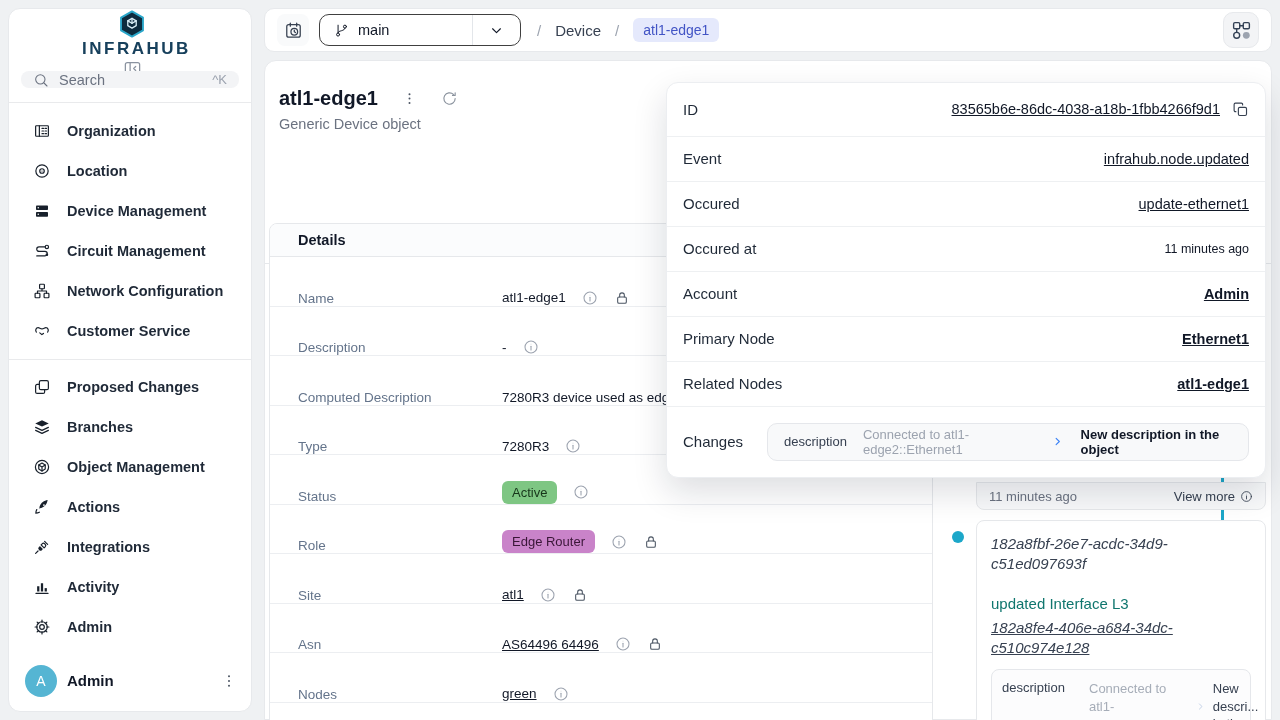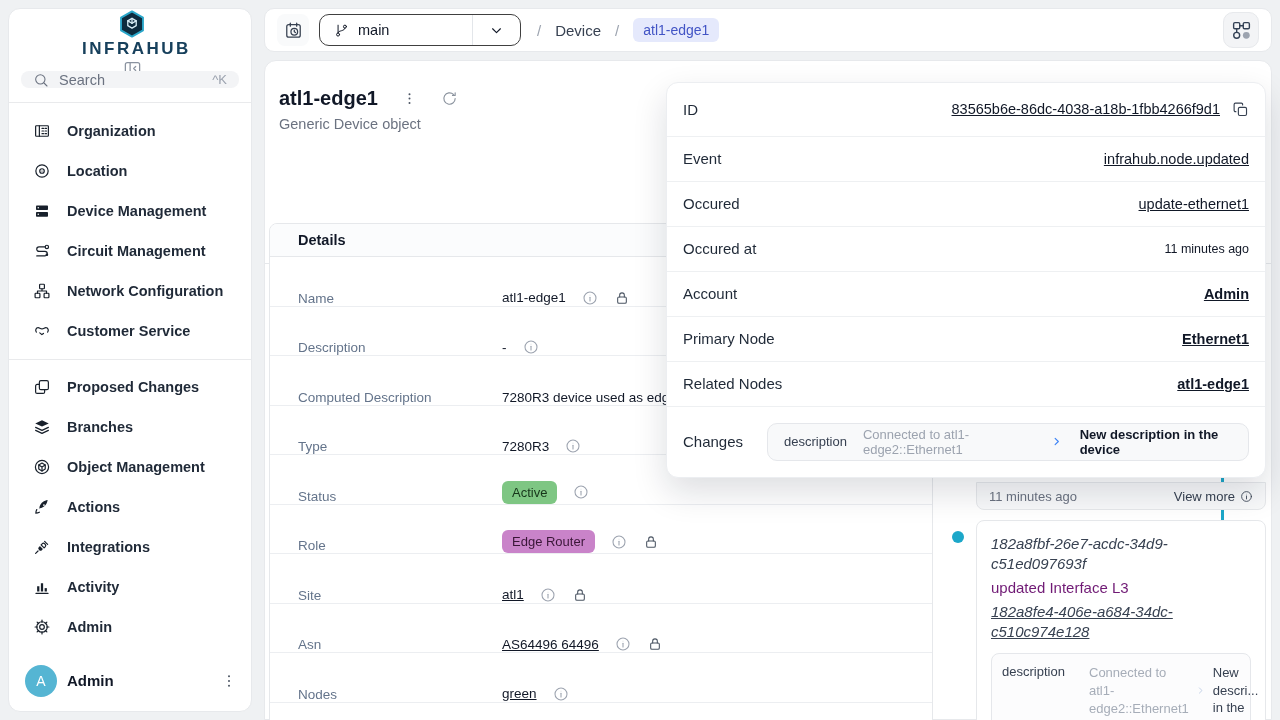--- a/index.html
+++ b/index.html
@@ -67,21 +67,21 @@
   .ic-info { color:#9ca3af; cursor:pointer; }
   .ic-lock { color:#4b5563; }
 
   
   .tl-line { position:absolute; left:956px; top:82px; width:3px; height:638px; background:#1ca7c9; border-radius:2px; }
   .tl-dot { position:absolute; left:951px; top:530px; width:12px; height:12px; border-radius:50%; background:#1ca7c9; }
   .tl-footer { position:absolute; left:975px; top:481px; width:290px; height:28px; background:#f8f9fa; border:1px solid #e6e8eb; border-radius:0 0 8px 8px; display:flex; align-items:center; padding:0 12px; font-size:13px; color:#6b7280; }
   .tl-footer .vm { margin-left:auto; color:#374151; display:flex; align-items:center; gap:5px; cursor:pointer; }
   .tl-card { position:absolute; left:975px; top:519px; width:290px; height:240px; background:#fff; border:1px solid #e6e8eb; border-radius:8px; padding:13px 14px; }
   .tl-uuid { font-style:italic; font-size:15px; color:#374151; line-height:1.35; }
-  .tl-action { font-size:15px; color:#701a75; margin-top:4px; }
+  .tl-action { font-size:15px; color:#0f766e; margin-top:20px; }
   .tl-link { font-style:italic; font-size:15px; color:#374151; text-decoration:underline; line-height:1.35; margin-top:6px; cursor:pointer; display:inline-block; }
   .tl-chip { margin-top:11px; border:1px solid #e5e7eb; background:#fcfcfd; border-radius:8px; padding:10px; display:grid; grid-template-columns:80px 1fr 10px 56px; gap:7px; font-size:13px; align-items:start; }
   .tl-chip .prop { color:#374151; }
   .tl-chip .old { color:#a6adb8; line-height:1.4; }
   .tl-chip .chev { color:#9fb6d8; margin-top:22px; }
   .tl-chip .new { color:#374151; line-height:1.35; }
 
   
   .popover { position:absolute; left:666px; top:82px; width:600px; height:396px; background:#fff; border:1px solid #eceef1; border-radius:12px; box-shadow:0 14px 34px rgba(15,23,42,.14); z-index:30; display:flex; flex-direction:column; }
   .prow { display:flex; align-items:center; padding:0 16px; border-bottom:1px solid #eef0f2; }
@@ -600,18 +600,18 @@
     <div class="prow" style="flex:1.6; border-bottom:none;">
       <span class="plabel">Changes</span>
       <div class="changes-chip">
         <span class="prop">description</span>
         <span class="old">Connected to atl1-edge2::Ethernet1</span>
         <span class="i chev">
             <svg width="11" height="11" viewBox="0 0 24 24" style="stroke-width:2.4;">
               <polyline points="9,5 16,12 9,19"></polyline>
             </svg>
           </span>
-        <span class="new">New description in the device</span>
+        <span class="new">New description in the object</span>
       </div>
     </div>
   </div>
 
 </div>
 
 </body></html>

